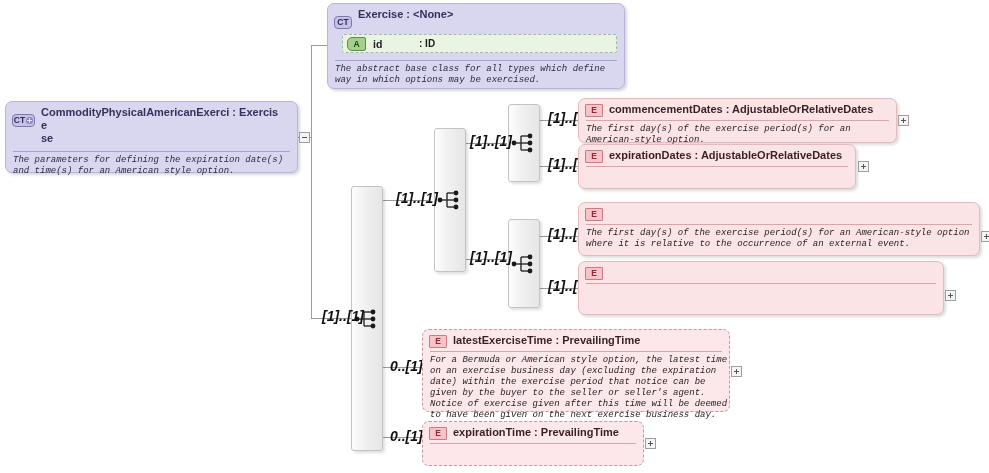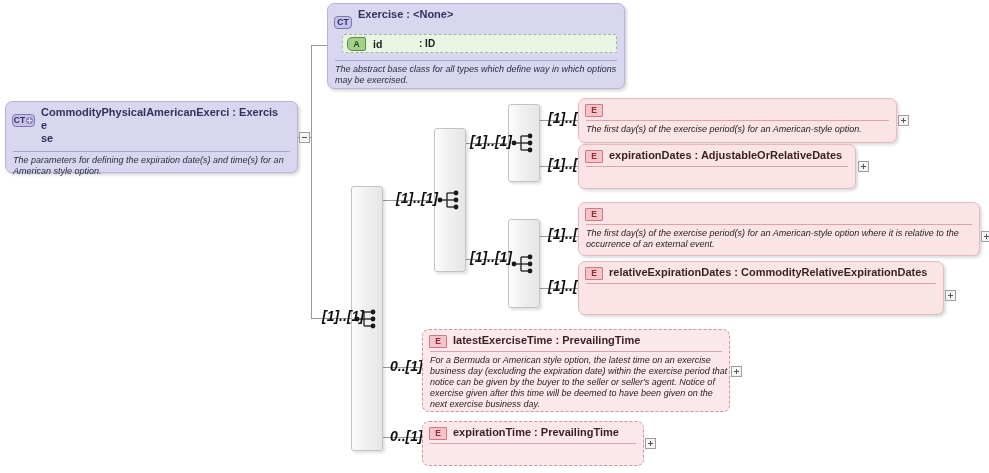--- a/index.html
+++ b/index.html
@@ -34,20 +34,21 @@
     letter-spacing:0px;
     white-space:normal;
     word-break:break-all;
   }
   .node .desc{
     font-size:9px;
     font-style:italic;
     line-height:11px;
     padding:3px 0 4px 7px;
     color:#222;
+    font-family:Liberation Mono, monospace;
   }
   .node .sep{
     height:1px;
     margin:0 7px;
   }
 
   
   .ct{
     background:#d9d6ef;
     border:1px solid #b9b4dd;
@@ -311,20 +312,21 @@
   <div class="card" style="left:548px;top:110px;">[1]..[1]</div>
   <div class="card" style="left:548px;top:156px;">[1]..[1]</div>
   <div class="card" style="left:548px;top:226px;">[1]..[1]</div>
   <div class="card" style="left:548px;top:278px;">[1]..[1]</div>
   <div class="card" style="left:390px;top:358px;">0..[1]</div>
   <div class="card" style="left:390px;top:428px;">0..[1]</div>
 
   <div class="node el" style="left:578px;top:98px;width:319px;height:45px;">
     <div class="hdr">
       <span class="badge badge-e">E</span>
+      <span class="title">commencementDates : AdjustableOrRelativeDates</span>
     </div>
     <div class="sep"></div>
     <div class="desc">The first day(s) of the exercise period(s) for an American-style option.</div>
   </div>
   <div class="tog plus" style="left:898px;top:115px;"></div>
 
   <div class="node el" style="left:578px;top:144px;width:278px;height:45px;">
     <div class="hdr">
       <span class="badge badge-e">E</span>
       <span class="title">expirationDates : AdjustableOrRelativeDates</span>
@@ -338,21 +340,20 @@
       <span class="badge badge-e">E</span>
     </div>
     <div class="sep"></div>
     <div class="desc">The first day(s) of the exercise period(s) for an American-style option where it is relative to the occurrence of an external event.</div>
   </div>
   <div class="tog plus" style="left:981px;top:231px;"></div>
 
   <div class="node el" style="left:578px;top:261px;width:366px;height:54px;">
     <div class="hdr">
       <span class="badge badge-e">E</span>
-      <span class="title">relativeExpirationDates : CommodityRelativeExpirationDates</span>
     </div>
     <div class="sep"></div>
   </div>
   <div class="tog plus" style="left:945px;top:290px;"></div>
 
   <div class="node el optional" style="left:422px;top:329px;width:308px;height:83px;">
     <div class="hdr">
       <span class="badge badge-e">E</span>
       <span class="title">latestExerciseTime : PrevailingTime</span>
     </div>

